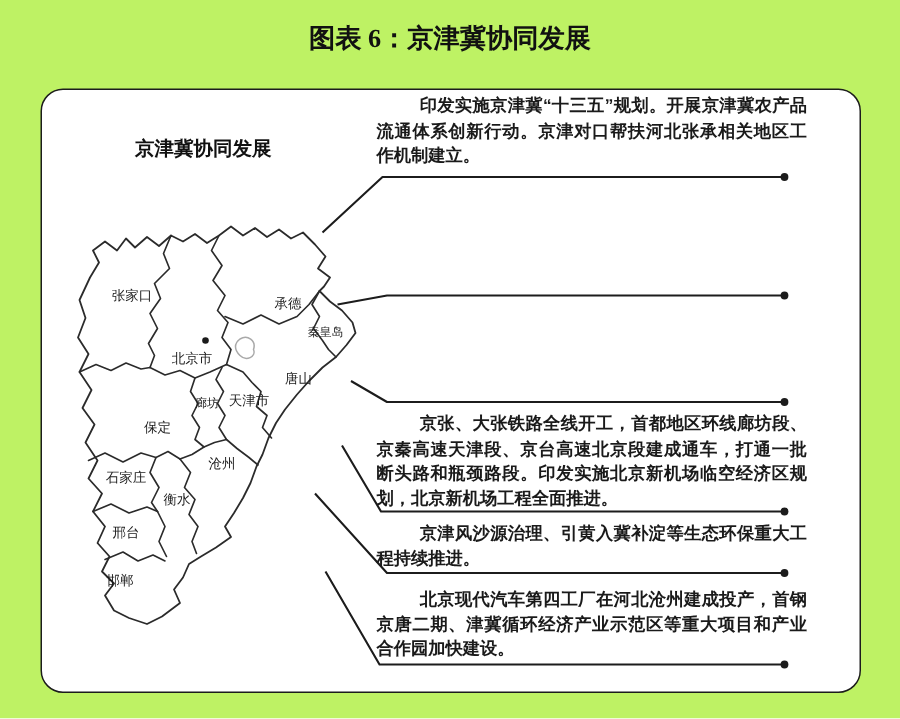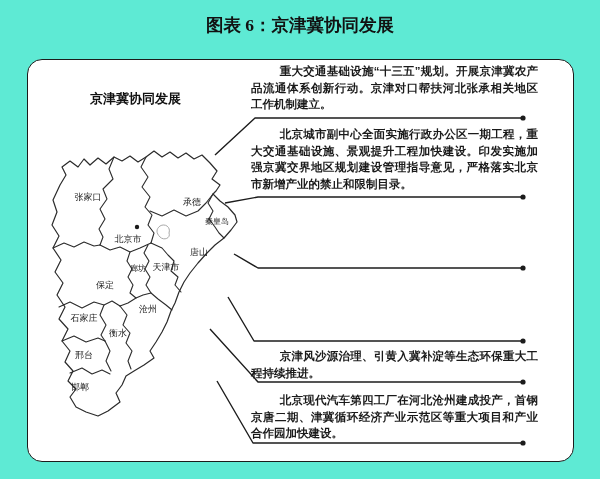--- a/index.html
+++ b/index.html
@@ -1,16 +1,16 @@
 <!DOCTYPE html>
 <html><head>
 <meta charset="utf-8">
 <style>
   html,body{margin:0;padding:0;background:#fff;}
-  .page{position:relative;width:600px;height:479px;background:#5eead4;overflow:hidden;
+  .page{position:relative;width:600px;height:479px;background:#bef264;overflow:hidden;
         font-family:"Liberation Sans",sans-serif;color:#1a1a1a;}
   .title{position:absolute;top:13px;left:0;width:100%;text-align:center;
          font-family:"Liberation Serif",serif;font-weight:700;font-size:17.5px;color:#111;}
   .figure-box{position:absolute;left:27px;top:59px;width:545px;height:401px;
               border:1.5px solid #1c1c1c;border-radius:15px;background:#fff;}
   .map-title{position:absolute;left:90px;top:90px;font-size:13px;font-weight:700;color:#111;}
   .map-svg{position:absolute;left:40px;top:145px;}
   .overlay-svg{position:absolute;left:0;top:0;pointer-events:none;}
   .callout{position:absolute;left:251px;width:287px;margin:0;
            font-size:11.5px;font-weight:700;line-height:16.5px;
@@ -72,22 +72,22 @@
     <text class="city city-sm" x="98" y="126">廊坊</text>
     <text class="city" x="126" y="125">天津市</text>
     <text class="city" x="65" y="143">保定</text>
     <text class="city" x="108" y="167">沧州</text>
     <text class="city" x="44" y="176">石家庄</text>
     <text class="city" x="78" y="191">衡水</text>
     <text class="city" x="44" y="213">邢台</text>
     <text class="city" x="40" y="245">邯郸</text>
   </svg>
 
-  <p class="callout c1">重大交通基础设施“十三五”规划。开展京津冀农产品流通体系创新行动。京津对口帮扶河北张承相关地区工作机制建立。</p>
-  <p class="callout c2">北京城市副中心全面实施行政办公区一期工程，重大交通基础设施、景观提升工程加快建设。印发实施加强京冀交界地区规划建设管理指导意见，严格落实北京市新增产业的禁止和限制目录。</p>
+  <p class="callout c1">印发实施京津冀“十三五”规划。开展京津冀农产品流通体系创新行动。京津对口帮扶河北张承相关地区工作机制建立。</p>
+  <p class="callout c4">京张、大张铁路全线开工，首都地区环线廊坊段、京秦高速天津段、京台高速北京段建成通车，打通一批断头路和瓶颈路段。印发实施北京新机场临空经济区规划，北京新机场工程全面推进。</p>
   <p class="callout c6">北京现代汽车第四工厂在河北沧州建成投产，首钢京唐二期、津冀循环经济产业示范区等重大项目和产业合作园加快建设。</p>
   <p class="callout c5">京津风沙源治理、引黄入冀补淀等生态环保重大工程持续推进。</p>
 
   <svg class="overlay-svg" width="600" height="479" viewBox="0 0 600 479">
     <polyline class="conn" points="215,155 255,118 523,118"></polyline>
     <circle cx="523" cy="118" r="2.6" fill="#1c1c1c"></circle>
     <polyline class="conn" points="225,203 258,197 523,197"></polyline>
     <circle cx="523" cy="197" r="2.6" fill="#1c1c1c"></circle>
     <polyline class="conn" points="234,254 258,268 523,268"></polyline>
     <circle cx="523" cy="268" r="2.6" fill="#1c1c1c"></circle>

